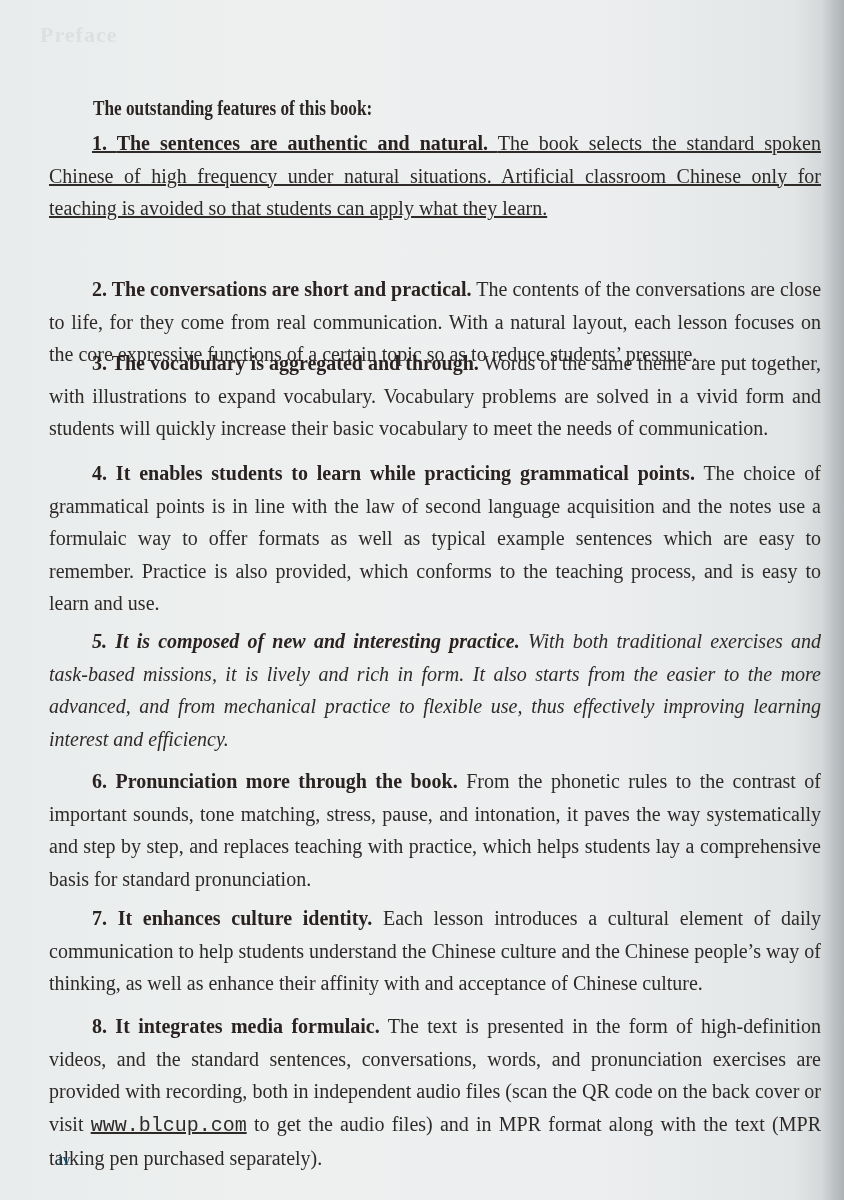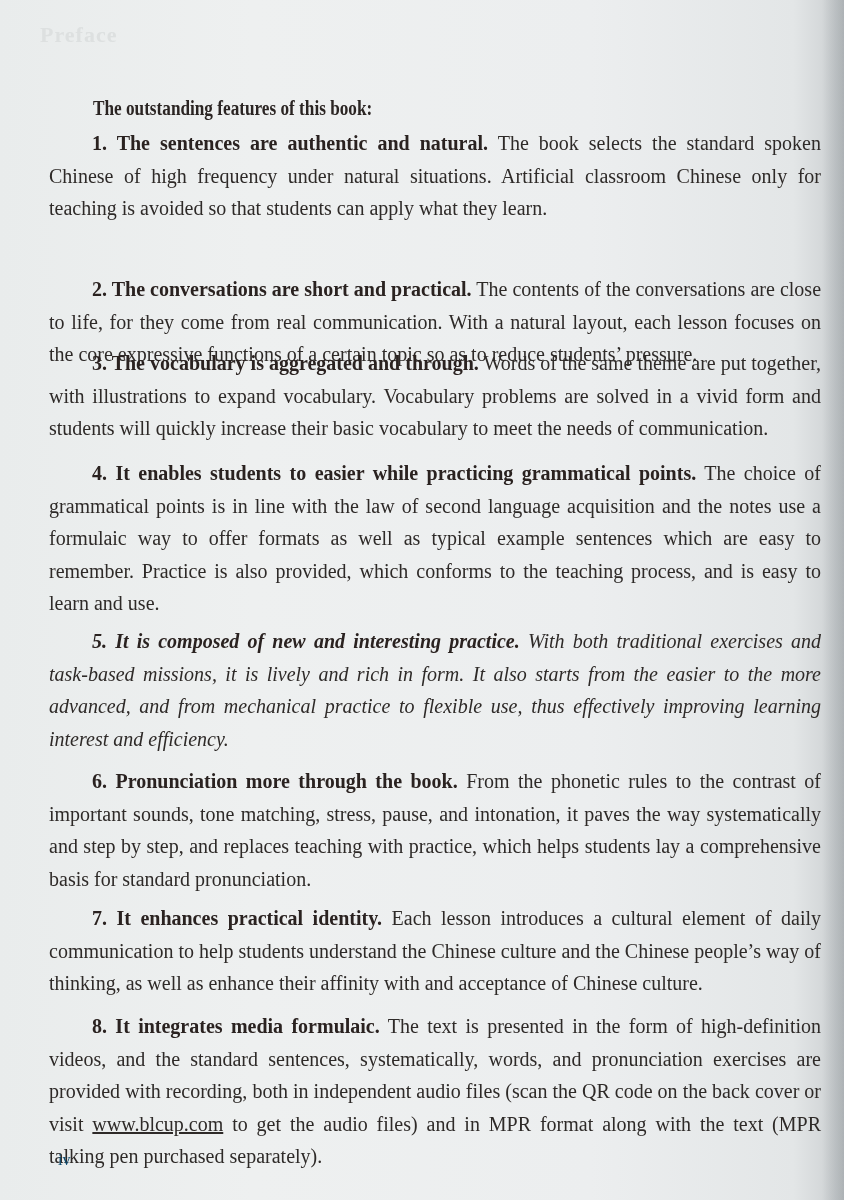--- a/index.html
+++ b/index.html
@@ -52,20 +52,21 @@
       text-align: justify;
       text-indent: 43px;
       color: #2e2a28;
     }
     .para .lead {
       font-weight: bold;
       color: #2a2220;
     }
     .para .link {
       text-decoration: underline;
+      font-family: Liberation Mono, monospace;
     }
     .page-number {
       position: absolute;
       left: 58px;
       top: 1151px;
       font-family: Liberation Serif, serif;
       font-size: 16px;
       color: #0c4a6e;
     }
     .edge-shadow {
@@ -83,60 +84,60 @@
   </style>
 </head>
 <body>
 
 <div class="page">
 
   <div class="bleed-header">Preface</div>
 
   <div class="heading">The outstanding features of this book:</div>
 
-  <div class="para" style="top:127px;">
+  <div class="para" style="top:127px;text-decoration:underline;">
     <span class="compress" style="display:inline;">
       <span class="lead"><span>1.</span> <span>The sentences are authentic and natural.</span></span>
       <span>The book selects the standard spoken Chinese of high frequency under natural situations. Artificial classroom Chinese only for teaching is avoided so that students can apply what they learn.</span>
     </span>
   </div>
 
   <div class="para" style="top:237px;margin-top:36px;">
     <span class="lead"><span>2.</span> <span>The conversations are short and practical.</span></span>
     <span>The contents of the conversations are close to life, for they come from real communication. With a natural layout, each lesson focuses on the core expressive functions of a certain topic so as to reduce students’ pressure.</span>
   </div>
 
   <div class="para" style="top:347px;">
     <span class="lead"><span>3.</span> <span>The vocabulary is aggregated and through.</span></span>
     <span>Words of the same theme are put together, with illustrations to expand vocabulary. Vocabulary problems are solved in a vivid form and students will quickly increase their basic vocabulary to meet the needs of communication.</span>
   </div>
 
   <div class="para" style="top:457px;">
-    <span class="lead"><span>4.</span> <span>It enables students to easier while practicing grammatical points.</span></span>
+    <span class="lead"><span>4.</span> <span>It enables students to learn while practicing grammatical points.</span></span>
     <span>The choice of grammatical points is in line with the law of second language acquisition and the notes use a formulaic way to offer formats as well as typical example sentences which are easy to remember. Practice is also provided, which conforms to the teaching process, and is easy to learn and use.</span>
   </div>
 
   <div class="para" style="top:625px;font-style:italic;">
     <span class="lead"><span>5.</span> <span>It is composed of new and interesting practice.</span></span>
     <span>With both traditional exercises and task-based missions, it is lively and rich in form. It also starts from the easier to the more advanced, and from mechanical practice to flexible use, thus effectively improving learning interest and efficiency.</span>
   </div>
 
   <div class="para" style="top:765px;">
     <span class="lead"><span>6.</span> <span>Pronunciation more through the book.</span></span>
     <span>From the phonetic rules to the contrast of important sounds, tone matching, stress, pause, and intonation, it paves the way systematically and step by step, and replaces teaching with practice, which helps students lay a comprehensive basis for standard pronunciation.</span>
   </div>
 
   <div class="para" style="top:902px;">
-    <span class="lead"><span>7.</span> <span>It enhances practical identity.</span></span>
+    <span class="lead"><span>7.</span> <span>It enhances culture identity.</span></span>
     <span>Each lesson introduces a cultural element of daily communication to help students understand the Chinese culture and the Chinese people’s way of thinking, as well as enhance their affinity with and acceptance of Chinese culture.</span>
   </div>
 
   <div class="para" style="top:1010px;">
     <span class="lead"><span>8.</span> <span>It integrates media formulaic.</span></span>
-    <span>The text is presented in the form of high-definition videos, and the standard sentences, systematically, words, and pronunciation exercises are provided with recording, both in independent audio files (scan the QR code on the back cover or visit</span>
+    <span>The text is presented in the form of high-definition videos, and the standard sentences, conversations, words, and pronunciation exercises are provided with recording, both in independent audio files (scan the QR code on the back cover or visit</span>
     <span class="link">www.blcup.com</span>
     <span>to get the audio files) and in MPR format along with the text (MPR talking pen purchased separately).</span>
   </div>
 
   <div class="page-number">iv</div>
 
   <div class="edge-shadow"></div>
 </div>
 
 </body></html>

